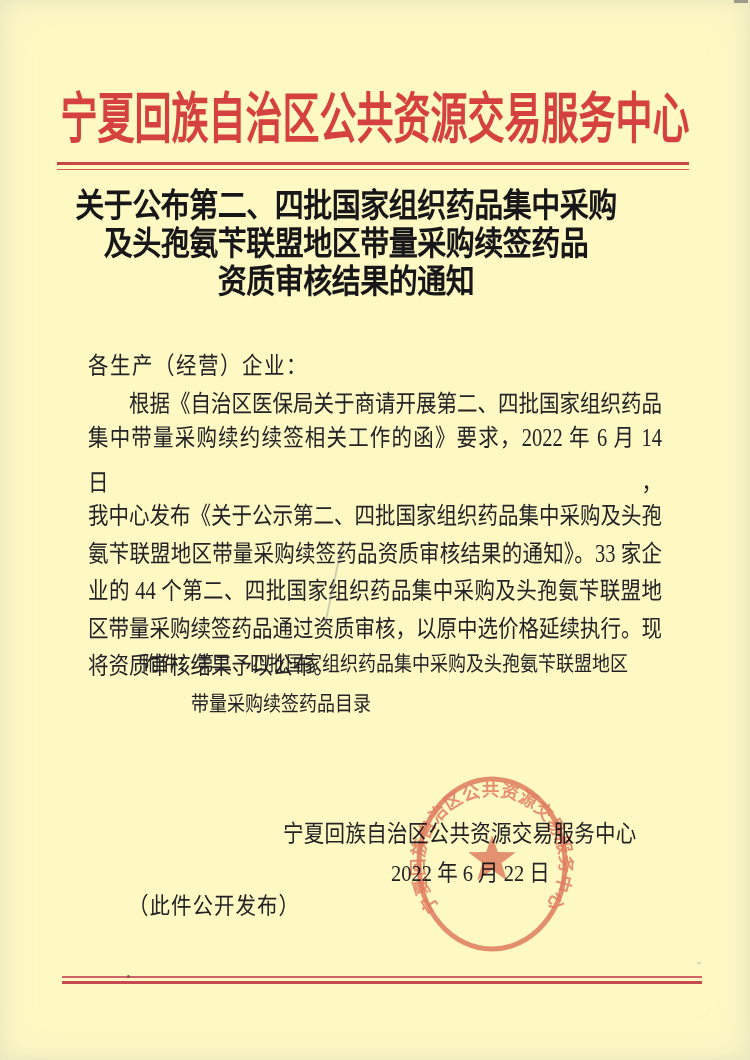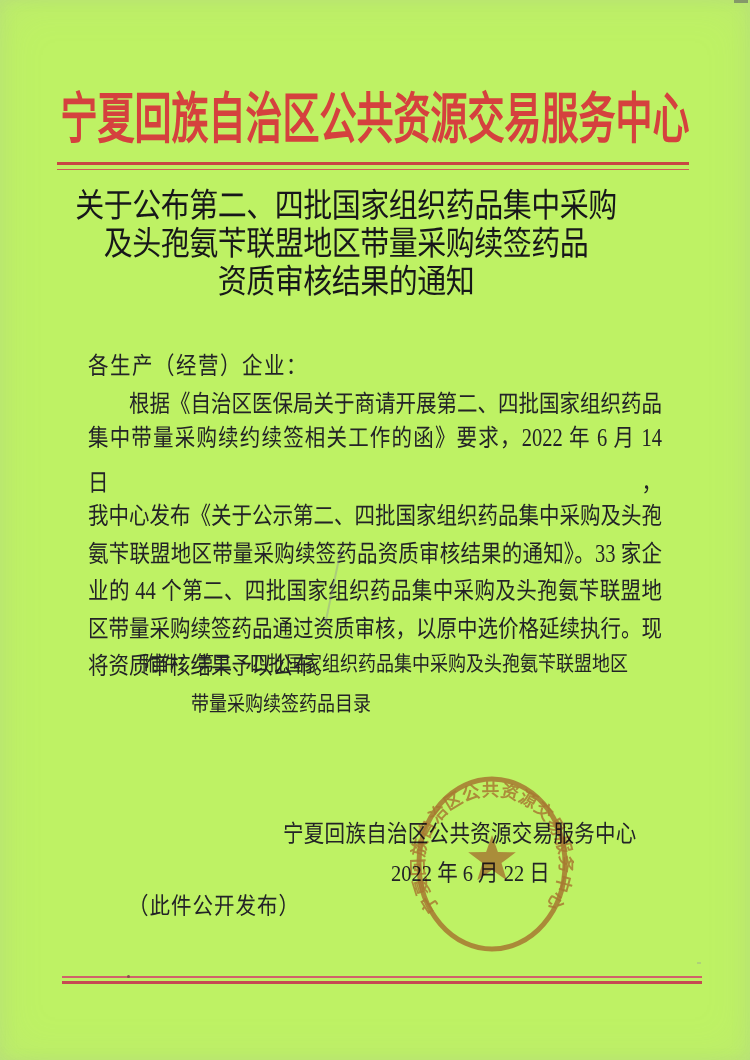--- a/index.html
+++ b/index.html
@@ -3,34 +3,34 @@
 <meta charset="utf-8">
 <style>
   html,body{margin:0;padding:0;}
   body{
     width:750px;height:1060px;
     background:#f4f4f6;
     font-family:"Liberation Serif","DejaVu Serif",serif;
   }
   .page{
     position:relative;width:750px;height:1060px;overflow:hidden;
-    background:#bef264;
+    background:#fef9c3;
     box-shadow:inset 0 0 46px rgba(175,178,190,.14), inset -6px 0 14px rgba(170,172,185,.10), inset 6px 0 14px rgba(170,172,185,.08);
   }
   
   .letterhead{
     position:absolute;top:86px;left:0;width:750px;height:68px;line-height:68px;
     text-align:center;font-size:37px;font-weight:bold;color:#d5413e;
     transform:scaleY(1.5);transform-origin:50% 50%;letter-spacing:0px;white-space:nowrap;
   }
   .rule{position:absolute;left:57px;width:632px;background:#c84743;}
   .rule-top-thick{top:162px;height:3px;}
   .rule-top-thin{top:168.5px;height:1.5px;background:#cf5a57;}
   
-  .title{position:absolute;top:186px;left:0;width:692px;text-align:center;color:#17171a;font-weight:normal;font-size:29px;line-height:38px;}
+  .title{position:absolute;top:186px;left:0;width:692px;text-align:center;color:#17171a;font-weight:bold;font-size:29px;line-height:38px;}
   .title-line{transform:scaleY(1.16);transform-origin:50% 50%;white-space:nowrap;letter-spacing:-0.5px;}
   
   .body-block{position:absolute;top:348px;left:88px;width:574px;font-size:20.5px;line-height:37.5px;color:#232327;}
   .bl{transform:scaleY(1.18);transform-origin:50% 50%;}
   .j{text-align:justify;text-align-last:justify;}
   .indent{text-indent:41px;}
   .salutation{letter-spacing:1.5px;}
   
   .attach{position:absolute;top:644px;left:142px;width:540px;font-size:18px;line-height:40px;color:#232327;}
   .attach .bl2{margin-left:49px;}

